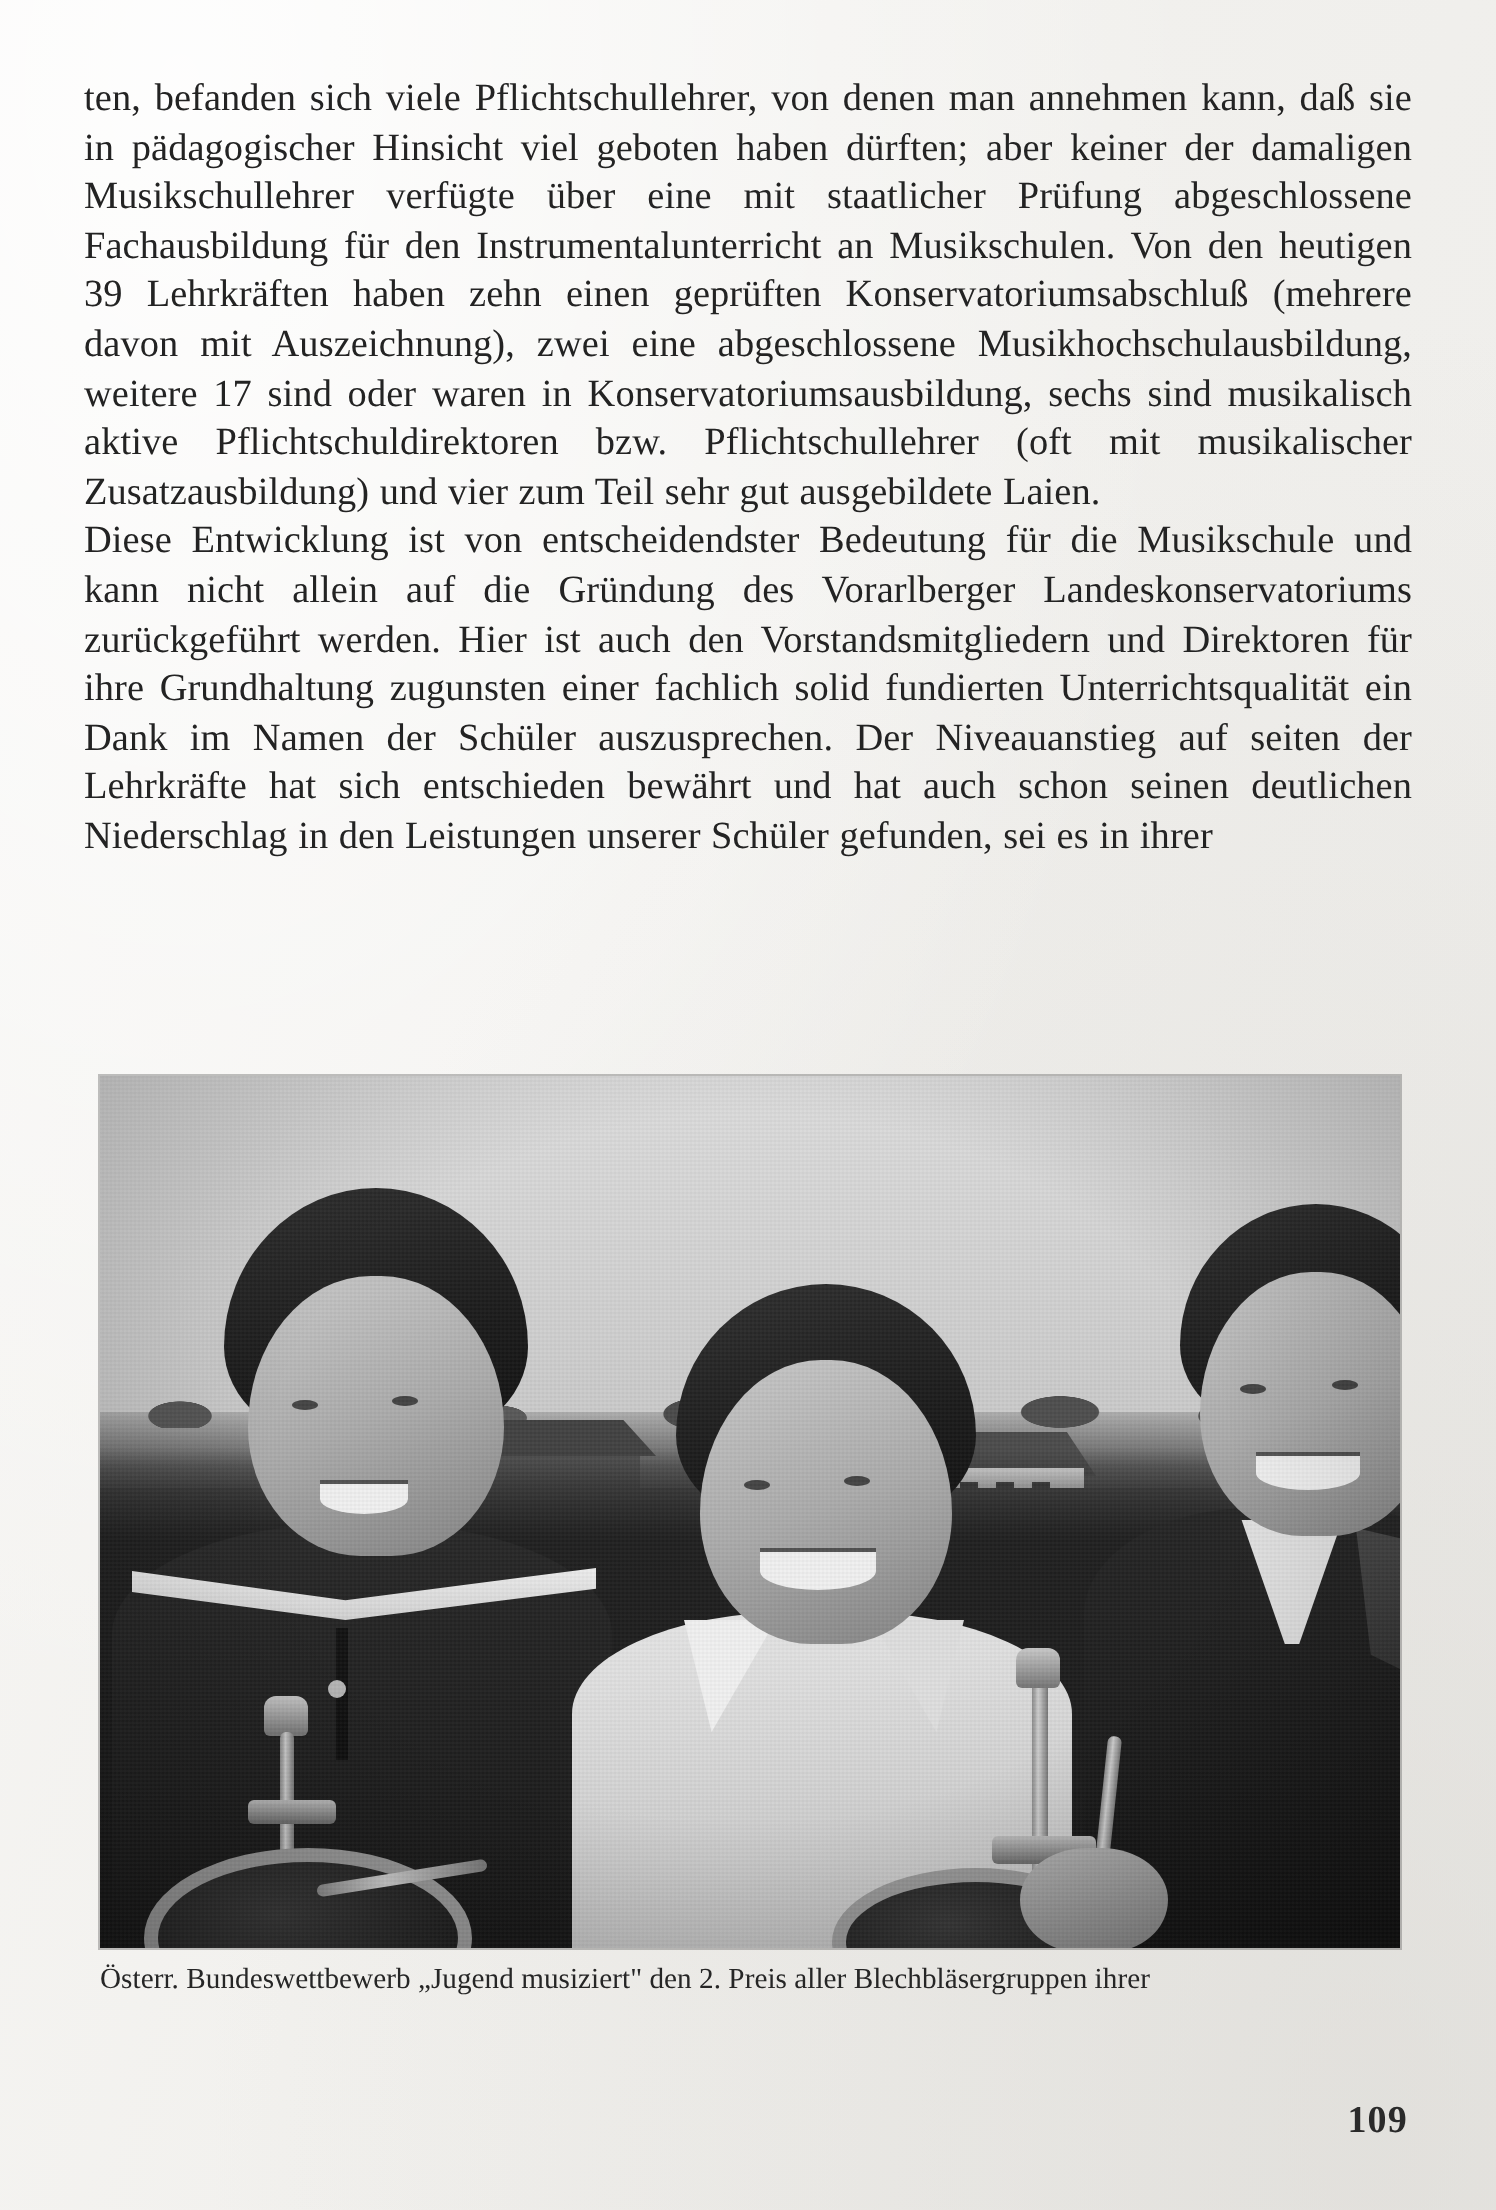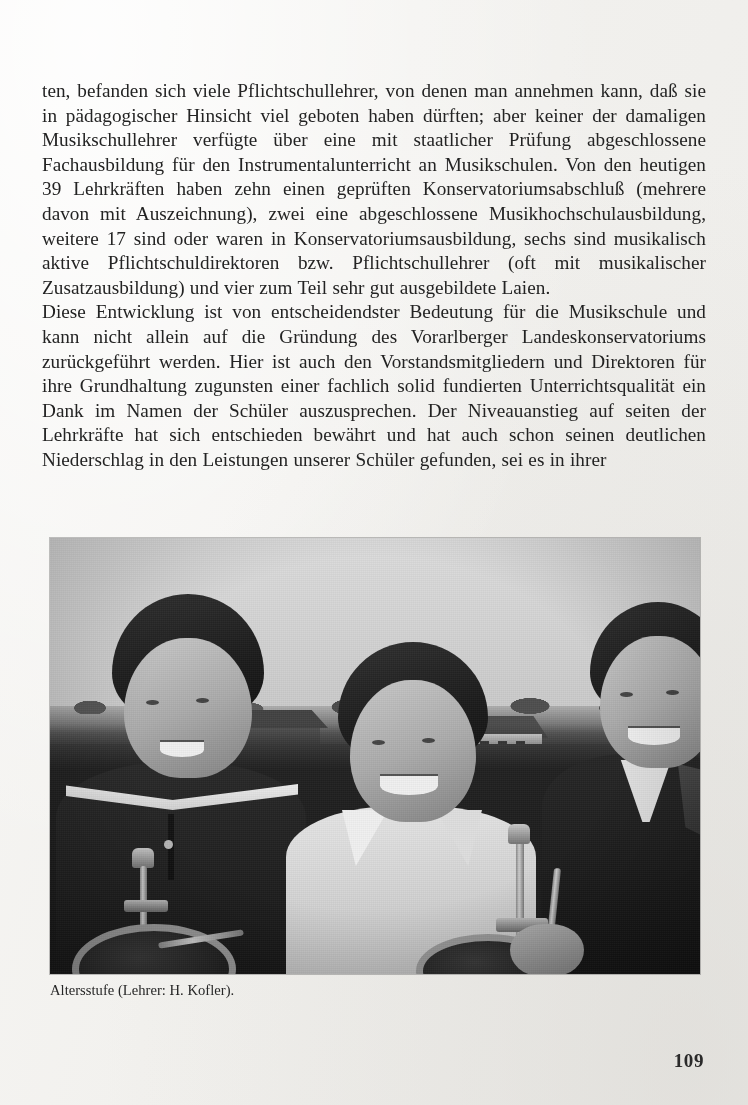--- a/index.html
+++ b/index.html
@@ -33,21 +33,20 @@
     position: relative;
     z-index: 1;
   }
 
   
   .body-text {
     position: absolute;
     left: 42px;
     top: 38px;
     width: 664px;
-    margin-top: 41px;
   }
   .para {
     margin: 0;
     text-align: justify;
     text-align-last: left;
     font-size: 19.2px;
     line-height: 24.6px;
     letter-spacing: 0.05px;
     word-spacing: 0.4px;
     color: #232323;
@@ -433,19 +432,19 @@
           <div class="bell" style="left:366px; top:396px; width:130px; height:60px;"></div>
           <div class="hand" style="left:460px; top:386px; width:74px; height:52px;"></div>
         </div>
 
         <div class="grain"></div>
         <div class="vignette"></div>
       </div>
     </div>
 
     <div class="caption">
-      <span class="cline">Altersstufe (Lehrer: H. Kofler).</span>
+      <span class="cline">Österr. Bundeswettbewerb „Jugend musiziert" den 2. Preis aller Blechbläsergruppen ihrer</span>
     </div>
 
     <div class="folio">109</div>
 
   </div>
 </div>
 
 </body></html>

